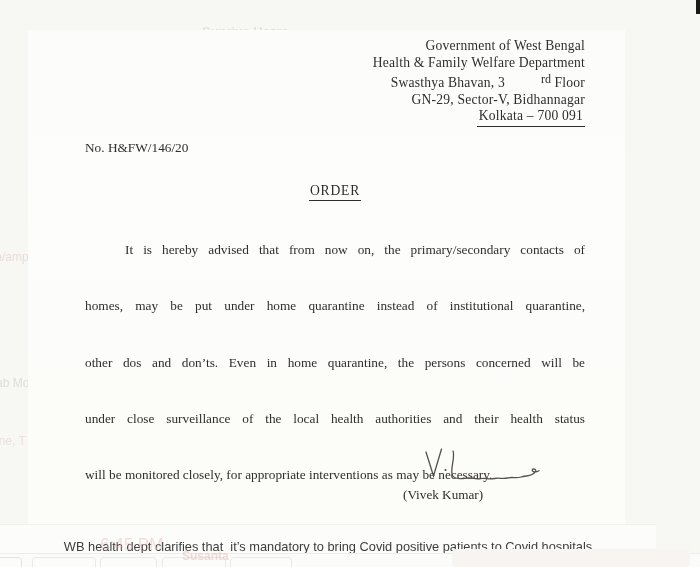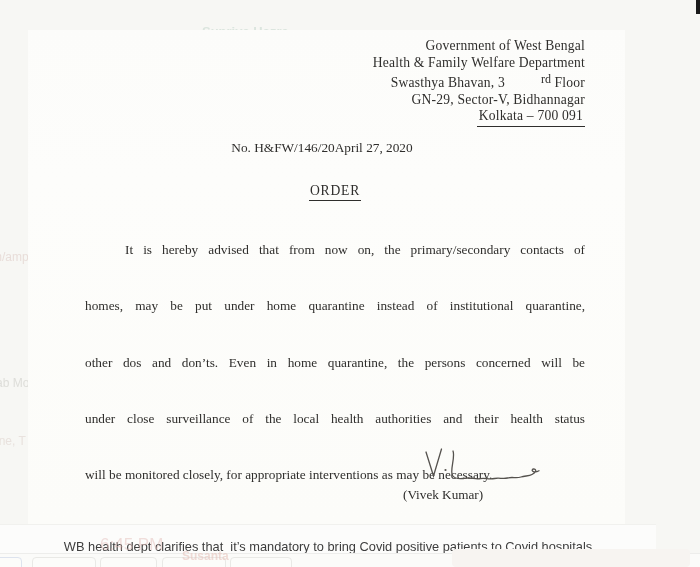--- a/index.html
+++ b/index.html
@@ -23,21 +23,21 @@
     position:absolute; left:28px; top:30px; width:597px; height:494px;
     background:linear-gradient(180deg,#fcfcfa 0%,#fdfdfb 30%,#fcfcf9 100%);
     z-index:2; color:#2f2e2c;
   }
   .letterhead { position:absolute; left:57px; top:8px; width:500px;
     text-align:right; font-size:13.6px; line-height:16.5px; letter-spacing:0.2px; }
   .letterhead .sup { font-size:12px; vertical-align:4px; letter-spacing:0;padding-left:36px; }
   .underlined { display:inline-block; border-bottom:1.2px solid #2f2e2c; padding:0 2px 1px 2px;font-family:Liberation Serif, serif; }
 
   .ref-row { position:absolute; left:57px; top:110px; width:500px;
-    display:flex; justify-content:center; font-size:13.3px; }
+    display:flex; justify-content:flex-start; font-size:13.3px; }
   .ref-date { padding-right:26px; }
 
   .order-title { position:absolute; left:57px; top:141px; width:500px; text-align:center; }
   .order-title span { display:inline-block; border-bottom:1.2px solid #2f2e2c;
     font-size:13.6px; letter-spacing:0.8px; padding:0 1px 1px 1px;margin-top:12px; }
 
   .para { position:absolute; left:57px; width:500px; font-size:13.3px; }
   .para-1 { top:178px; }
   .para-2 { top:368px; }
   .jline { line-height:28.3px; text-align:justify; text-align-last:justify;margin-top:28px; }
@@ -89,21 +89,20 @@
     <div class="letterhead">
       <div>Government of West Bengal</div>
       <div>Health &amp; Family Welfare Department</div>
       <div><span>Swasthya Bhavan, 3</span><span class="sup">rd</span><span> Floor</span></div>
       <div>GN-29, Sector-V, Bidhannagar</div>
       <div><span class="underlined">Kolkata – 700 091</span></div>
     </div>
 
     <div class="ref-row">
       <span class="ref-no">No. H&amp;FW/146/20</span>
-      <span class="ref-date">April 27, 2020</span>
     </div>
 
     <div class="order-title">
       <span>ORDER</span>
     </div>
 
     <div class="para para-1">
         <div class="jline first">It is hereby advised that from now on, the primary/secondary contacts of</div>
         <div class="jline">homes, may be put under home quarantine instead of institutional quarantine,</div>
         <div class="jline">other dos and don’ts. Even in home quarantine, the persons concerned will be</div>

